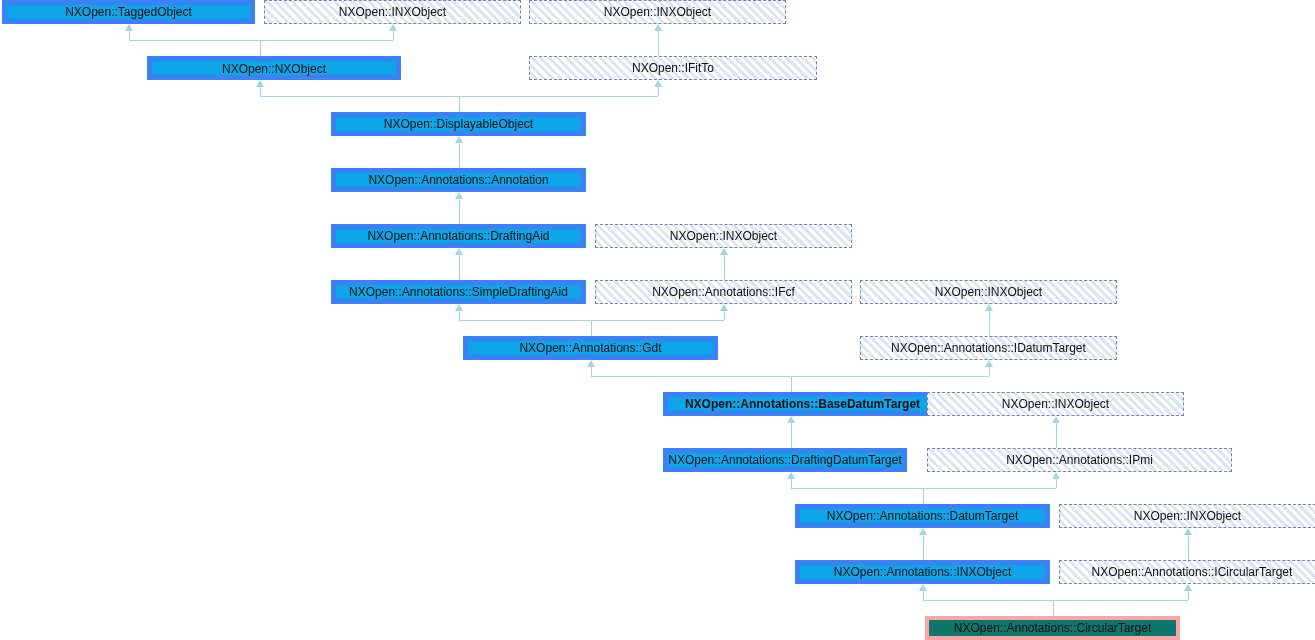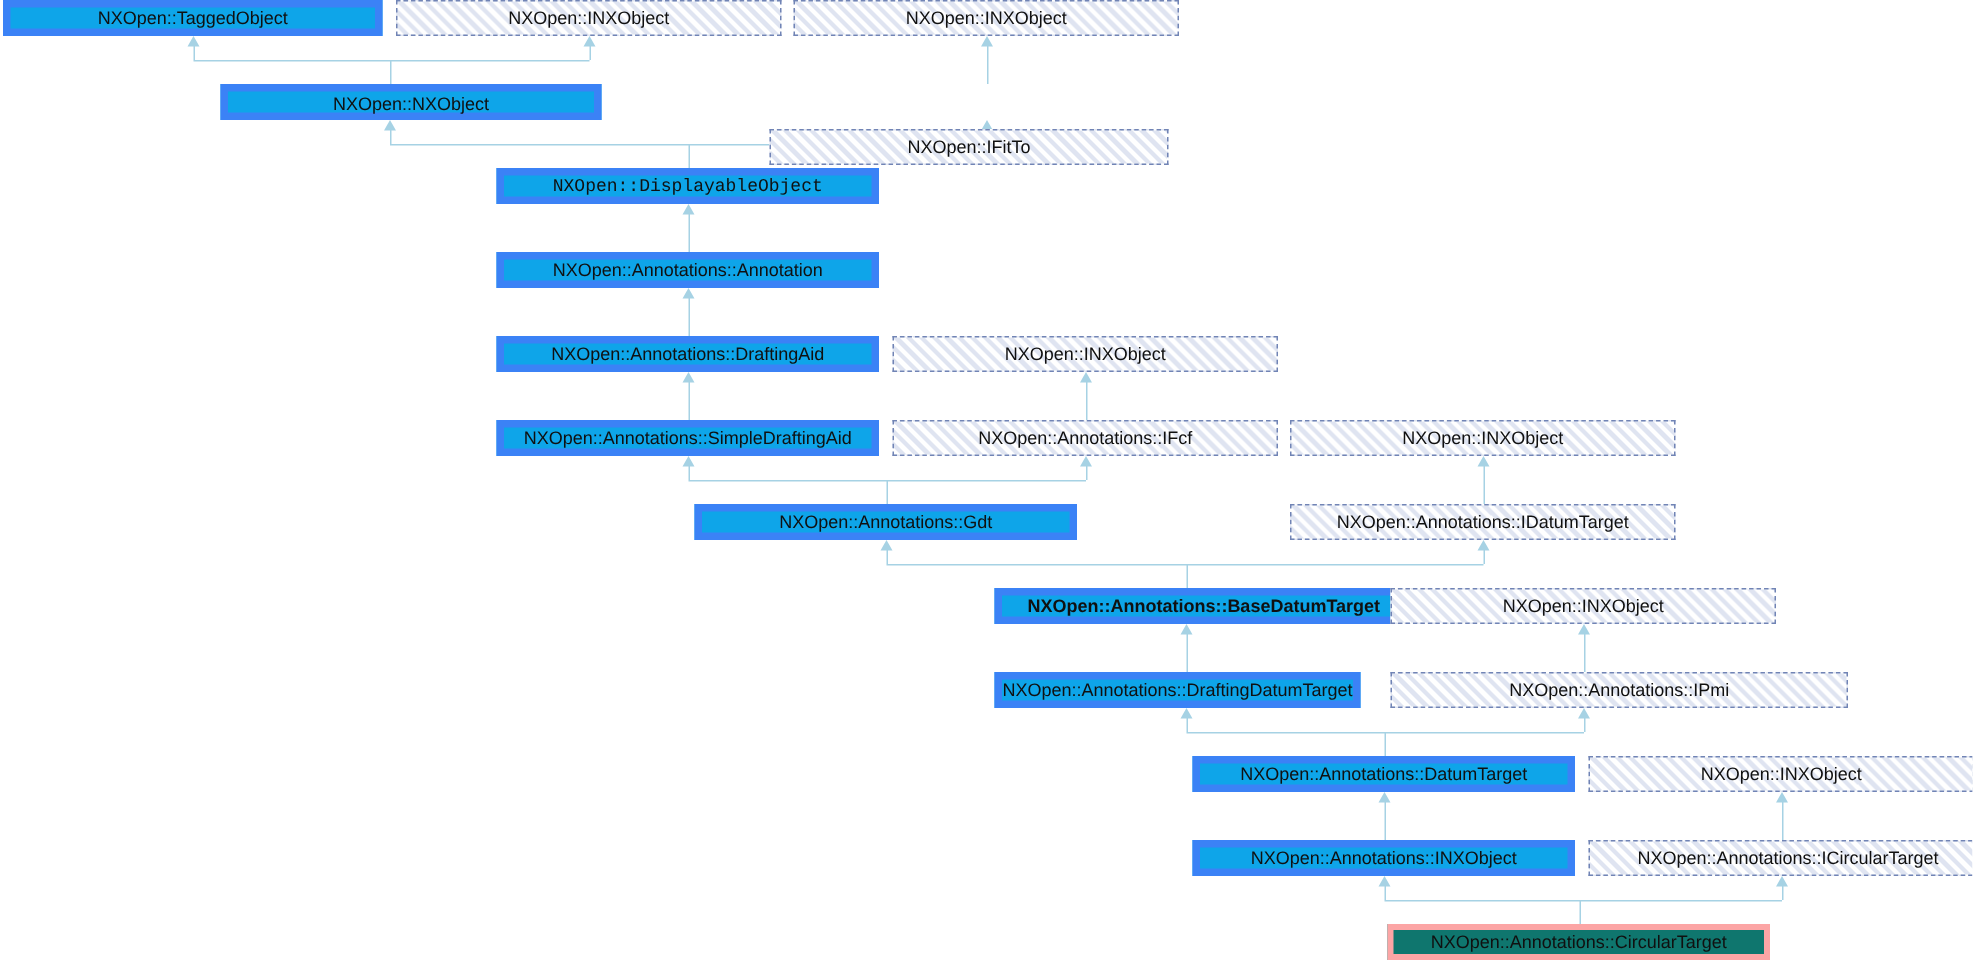--- a/index.html
+++ b/index.html
@@ -143,24 +143,24 @@
       </div>
       <div class="node iface" style="left: 264px; top: 0px; width: 257px; height: 24px;">
         <span class="label">NXOpen::INXObject</span>
       </div>
       <div class="node iface" style="left: 529px; top: 0px; width: 257px; height: 24px;">
         <span class="label">NXOpen::INXObject</span>
       </div>
       <div class="node solid" style="left: 147px; top: 56px; width: 254px; height: 24px; align-items: flex-end;">
         <span class="label">NXOpen::NXObject</span>
       </div>
-      <div class="node iface" style="left: 513px; top: 56px; width: 266px; height: 24px; margin-top: 30px;">
+      <div class="node iface" style="left: 529px; top: 56px; width: 288px; height: 24px;">
         <span class="label">NXOpen::IFitTo</span>
       </div>
-      <div class="node solid" style="left: 331px; top: 112px; width: 255px; height: 24px; font-family: Liberation Mono, monospace;">
+      <div class="node solid" style="left: 331px; top: 112px; width: 255px; height: 24px;">
         <span class="label">NXOpen::DisplayableObject</span>
       </div>
       <div class="node solid" style="left: 331px; top: 168px; width: 255px; height: 24px;">
         <span class="label">NXOpen::Annotations::Annotation</span>
       </div>
       <div class="node solid" style="left: 331px; top: 224px; width: 255px; height: 24px;">
         <span class="label">NXOpen::Annotations::DraftingAid</span>
       </div>
       <div class="node iface" style="left: 595px; top: 224px; width: 257px; height: 24px;">
         <span class="label">NXOpen::INXObject</span>

